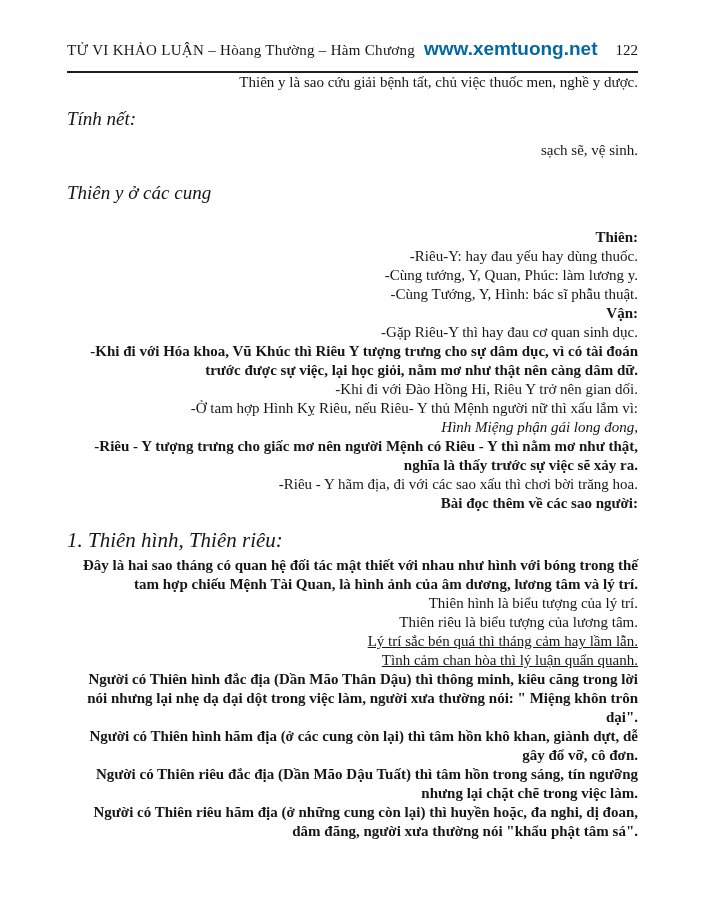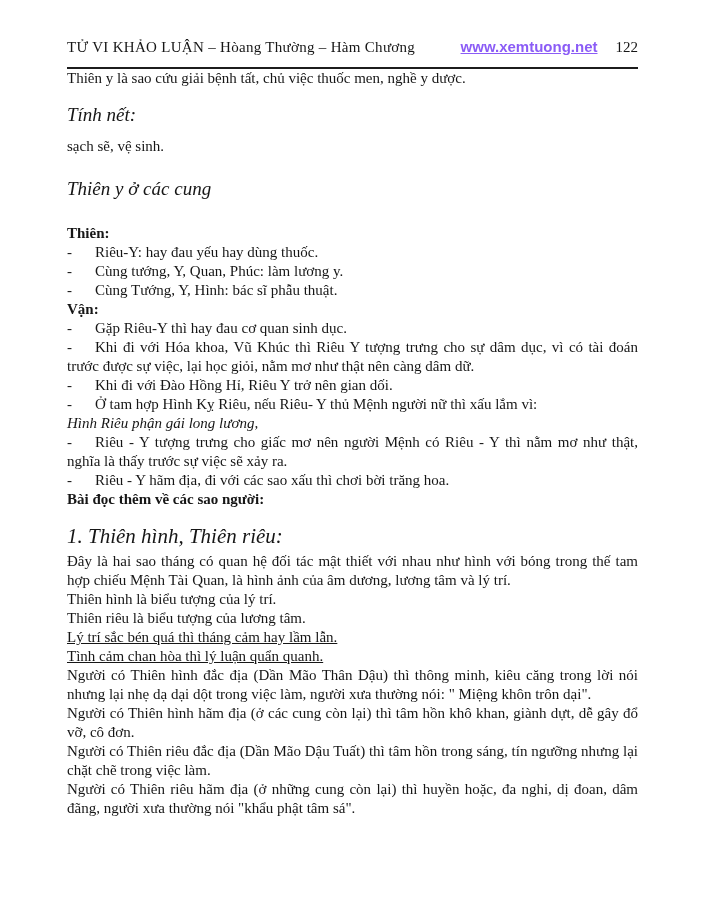--- a/index.html
+++ b/index.html
@@ -16,40 +16,40 @@
   
   .hdr {
     display: flex; justify-content: space-between; align-items: baseline;
     border-bottom: 2px solid #1c1c1c;
     padding-bottom: 11px;
   }
   .hdr-title { font-size: 15px; letter-spacing: 0.3px; white-space: nowrap; }
   .hdr-right { display: flex; align-items: baseline; gap: 18px; }
   .link {
     font-family: "Liberation Sans", "DejaVu Sans", sans-serif;
-    font-weight: bold; font-size: 15px;
-    color: #8b5cf6; text-decoration: underline;
+    font-weight: bold; font-size: 19px;
+    color: #0369a1; 
     cursor: pointer; white-space: nowrap;
   }
   .pagenum { font-size: 15px; }
 
   
   .content { font-size: 15px; line-height: 19px; }
-  .content p { margin: 0; }
+  .content p { margin: 0; text-align: right; }
   .intro { margin-top: 15px; }
   .it-head {
     font-style: italic; font-weight: normal;
     font-size: 19px; line-height: 22px;
     margin: 16px 0 11px 0;
   }
   .it-head.sp { margin: 22px 0 24px 0; }
   .bold { font-weight: bold; }
   .mt { margin-top: 19px; }
   .li .dash { display: inline-block; width: 28px; }
-  .just { text-align: justify; }
+  .just { text-align: justify; font-weight: bold; }
   .verse { font-style: italic; margin-left: 88px; }
   .u { text-decoration: underline; }
   .sec-head {
     font-style: italic; font-weight: normal;
     font-size: 21px; line-height: 24px;
     margin: 15px 0 4px 0;
   }
 </style>
 </head>
 <body>
@@ -79,21 +79,21 @@
       <p class="li"><span class="dash">-</span><span>Cùng tướng, Y, Quan, Phúc: làm lương y.</span></p>
       <p class="li"><span class="dash">-</span><span>Cùng Tướng, Y, Hình: bác sĩ phẫu thuật.</span></p>
     </div>
 
     <p class="bold mt">Vận:</p>
     <div>
       <p class="li"><span class="dash">-</span><span>Gặp Riêu-Y thì hay đau cơ quan sinh dục.</span></p>
       <p class="li just"><span class="dash">-</span><span>Khi đi với Hóa khoa, Vũ Khúc thì Riêu Y tượng trưng cho sự dâm dục, vì có tài đoán trước được sự việc, lại học giỏi, nằm mơ như thật nên càng dâm dữ.</span></p>
       <p class="li"><span class="dash">-</span><span>Khi đi với Đào Hồng Hỉ, Riêu Y trở nên gian dối.</span></p>
       <p class="li"><span class="dash">-</span><span>Ở tam hợp Hình Kỵ Riêu, nếu Riêu- Y thủ Mệnh người nữ thì xấu lắm vì:</span></p>
-      <p class="verse">Hình Riêu phận gái long lương,</p>
+      <p class="verse">Hình Miệng phận gái long đong,</p>
       <p class="li just"><span class="dash">-</span><span>Riêu - Y tượng trưng cho giấc mơ nên người Mệnh có Riêu - Y thì nằm mơ như thật, nghĩa là thấy trước sự việc sẽ xảy ra.</span></p>
       <p class="li"><span class="dash">-</span><span>Riêu - Y hãm địa, đi với các sao xấu thì chơi bời trăng hoa.</span></p>
     </div>
 
     <p class="bold mt">Bài đọc thêm về các sao người:</p>
 
     <h2 class="sec-head">1. Thiên hình, Thiên riêu:</h2>
     <p class="just">Đây là hai sao tháng có quan hệ đối tác mật thiết với nhau như hình với bóng trong thế tam hợp chiếu Mệnh Tài Quan, là hình ảnh của âm dương, lương tâm và lý trí.</p>
     <p>Thiên hình là biểu tượng của lý trí.</p>
     <p>Thiên riêu là biểu tượng của lương tâm.</p>

